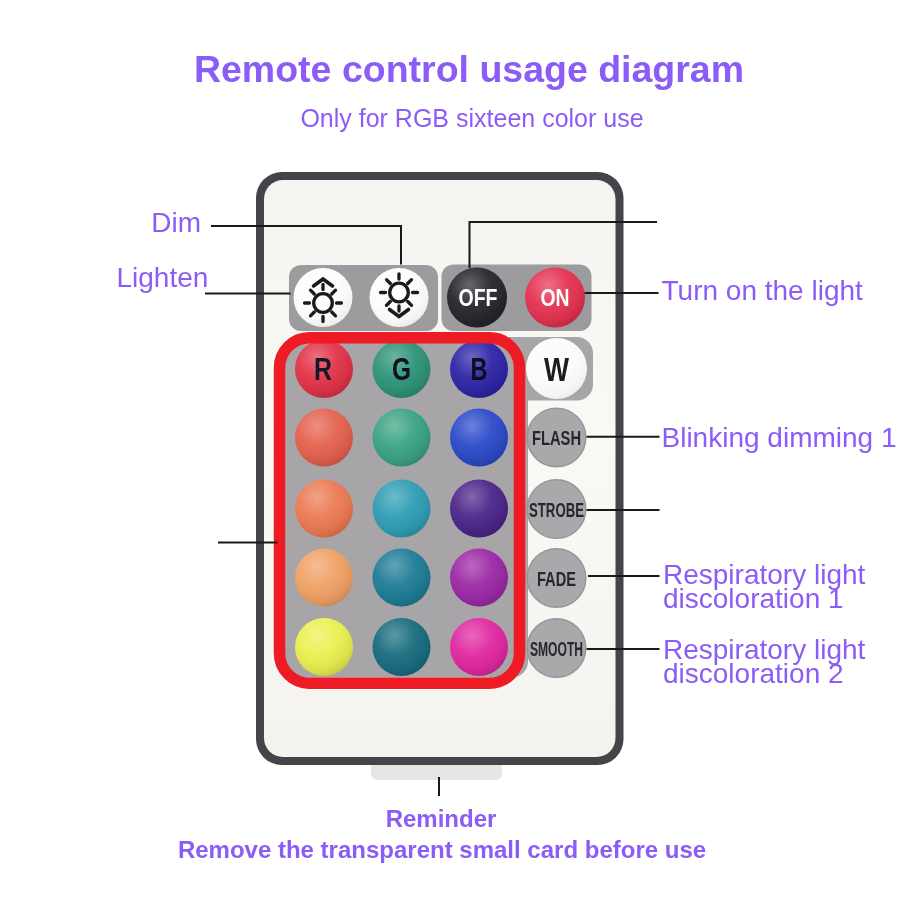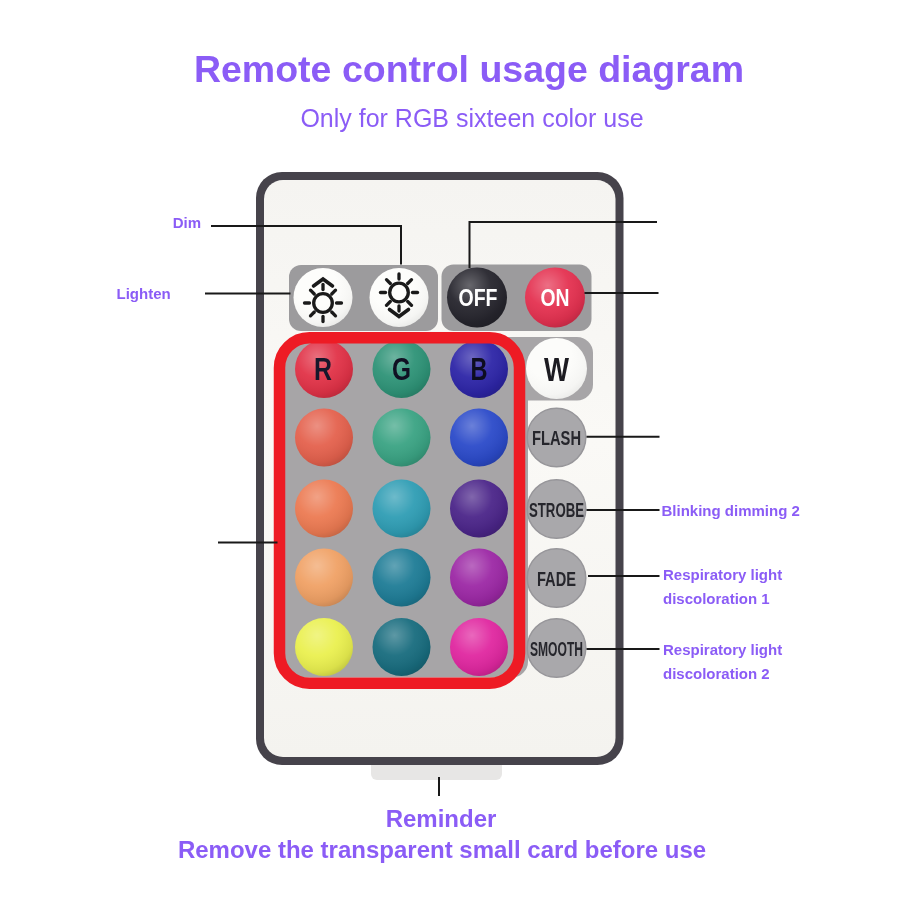--- a/index.html
+++ b/index.html
@@ -1,19 +1,19 @@
 <!DOCTYPE html>
 <html><head>
 <meta charset="utf-8">
 <style>
 html,body{margin:0;padding:0;background:#ffffff;}
 #page{position:relative;width:900px;height:900px;background:#ffffff;overflow:hidden;
   font-family:"Liberation Sans",sans-serif;color:#8b5cf6;}
 .t{position:absolute;white-space:nowrap;}
-.lbl{font-weight:bold;font-size:15px;line-height:24px;}
+.lbl{font-weight:normal;font-size:28px;line-height:24px;}
 .lbl2{font-weight:bold;font-size:24px;line-height:24px;}
 </style>
 </head>
 <body>
 <div id="page">
   <div class="t" style="left:169px;top:51px;width:600px;text-align:center;font-weight:bold;font-size:37.5px;line-height:37.5px;">Remote control usage diagram</div>
   <div class="t" style="left:172px;top:101.5px;width:600px;text-align:center;font-size:25px;line-height:32.5px;">Only for RGB sixteen color use</div>
 
   <svg style="position:absolute;left:0;top:0" width="900" height="900" viewBox="0 0 900 900">
     <defs>
@@ -146,19 +146,20 @@
       <path d="M218,542.5 H277.5"></path>
       <path d="M586.5,436.7 H659.5"></path>
       <path d="M586.5,510 H659.5"></path>
       <path d="M588,576 H659.5"></path>
       <path d="M586.5,649 H659.5"></path>
       <path d="M439,777 V796"></path>
     </g>
   </svg>
 
   <div class="t lbl" style="left:81px;top:211px;width:120px;text-align:right;">Dim</div>
-  <div class="t lbl" style="left:116.5px;top:282px;">Lighten</div>
-  <div class="t lbl" style="left:661.5px;top:499px;">Blinking dimming 2</div>
+  <div class="t lbl" style="left:116.5px;top:266px;">Lighten</div>
+  <div class="t lbl" style="left:661.5px;top:279px;">Turn on the light</div>
+  <div class="t lbl" style="left:661.5px;top:426px;">Blinking dimming 1</div>
   <div class="t lbl" style="left:663px;top:563px;">Respiratory light<br>discoloration 1</div>
   <div class="t lbl" style="left:663px;top:638px;">Respiratory light<br>discoloration 2</div>
   <div class="t lbl2" style="left:341px;top:807px;width:200px;text-align:center;">Reminder</div>
   <div class="t lbl2" style="left:142px;top:838px;width:600px;text-align:center;">Remove the transparent small card before use</div>
 </div>
 
 </body></html>

